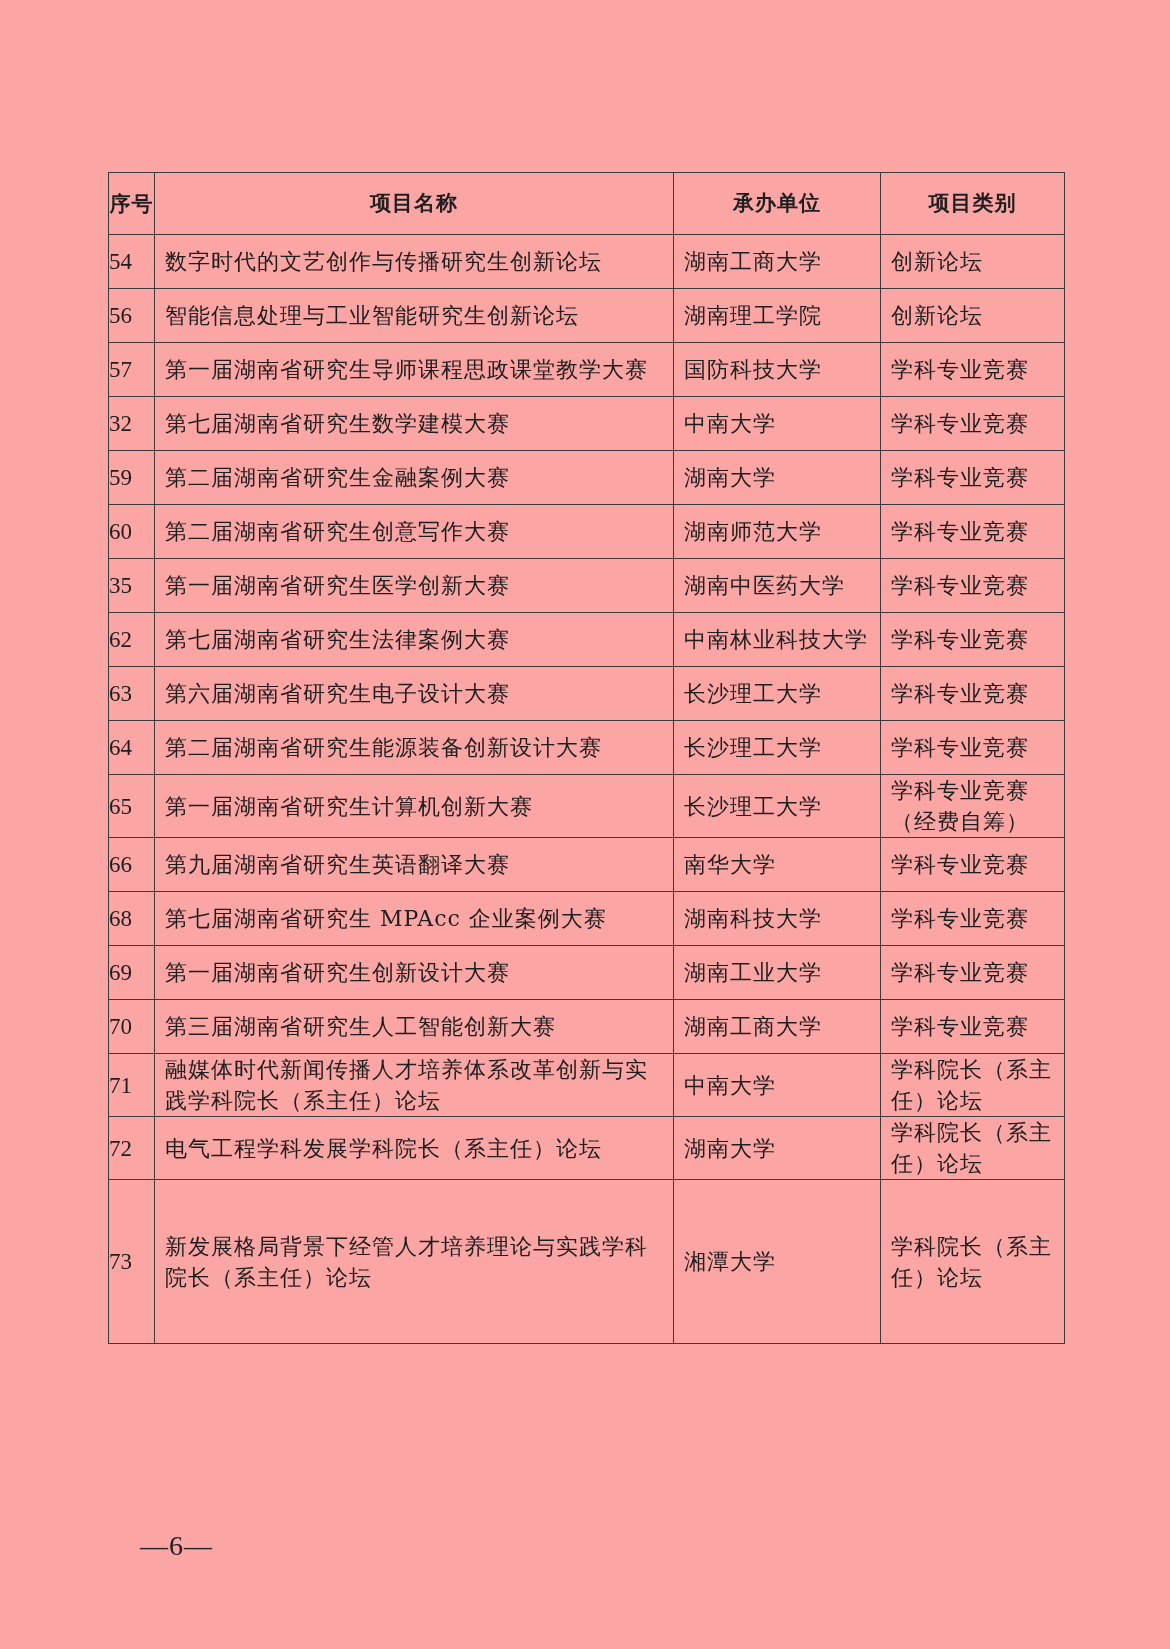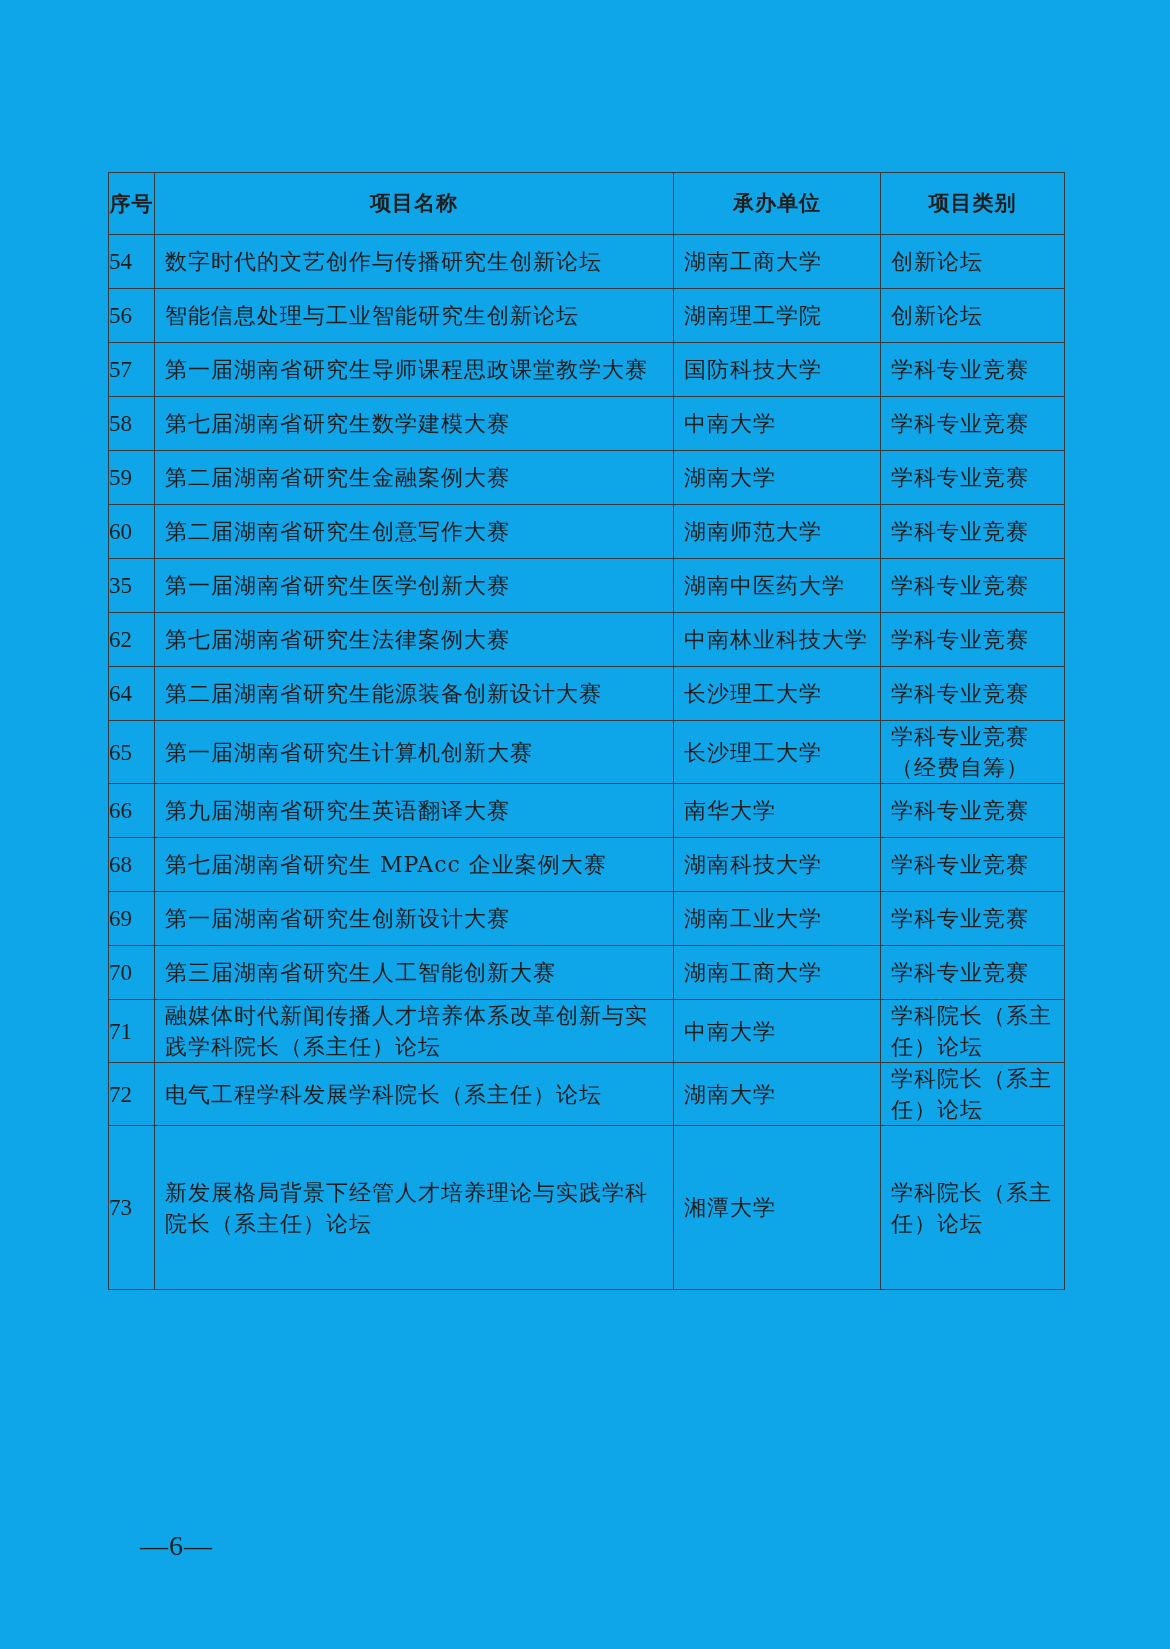--- a/index.html
+++ b/index.html
@@ -12,21 +12,21 @@
       height: 1649px;
       position: relative;
       overflow: hidden;
       font-family: "DejaVu Serif", "Liberation Serif", serif;
       color: #1e1e1e;
     }
     .page {
       position: absolute;
       left: 0; top: 0;
       width: 1170px; height: 1649px;
-      background: #0ea5e9;
+      background: #fca5a5;
     }
     table.list {
       position: absolute;
       left: 108px;
       top: 172px;
       width: 956px;
       border-collapse: collapse;
       table-layout: fixed;
     }
     table.list td, table.list th {
@@ -110,21 +110,21 @@
         <td class="cell-org">湖南理工学院</td>
         <td class="cell-type">创新论坛</td>
       </tr>
       <tr class="r1">
         <td class="cell-no">57</td>
         <td class="cell-name">第一届湖南省研究生导师课程思政课堂教学大赛</td>
         <td class="cell-org">国防科技大学</td>
         <td class="cell-type">学科专业竞赛</td>
       </tr>
       <tr class="r1">
-        <td class="cell-no">58</td>
+        <td class="cell-no">32</td>
         <td class="cell-name">第七届湖南省研究生数学建模大赛</td>
         <td class="cell-org">中南大学</td>
         <td class="cell-type">学科专业竞赛</td>
       </tr>
       <tr class="r1">
         <td class="cell-no">59</td>
         <td class="cell-name">第二届湖南省研究生金融案例大赛</td>
         <td class="cell-org">湖南大学</td>
         <td class="cell-type">学科专业竞赛</td>
       </tr>
@@ -137,20 +137,26 @@
       <tr class="r1">
         <td class="cell-no">35</td>
         <td class="cell-name">第一届湖南省研究生医学创新大赛</td>
         <td class="cell-org">湖南中医药大学</td>
         <td class="cell-type">学科专业竞赛</td>
       </tr>
       <tr class="r1">
         <td class="cell-no">62</td>
         <td class="cell-name">第七届湖南省研究生法律案例大赛</td>
         <td class="cell-org">中南林业科技大学</td>
+        <td class="cell-type">学科专业竞赛</td>
+      </tr>
+      <tr class="r1">
+        <td class="cell-no">63</td>
+        <td class="cell-name">第六届湖南省研究生电子设计大赛</td>
+        <td class="cell-org">长沙理工大学</td>
         <td class="cell-type">学科专业竞赛</td>
       </tr>
       <tr class="r1">
         <td class="cell-no">64</td>
         <td class="cell-name">第二届湖南省研究生能源装备创新设计大赛</td>
         <td class="cell-org">长沙理工大学</td>
         <td class="cell-type">学科专业竞赛</td>
       </tr>
       <tr class="r2">
         <td class="cell-no">65</td>

